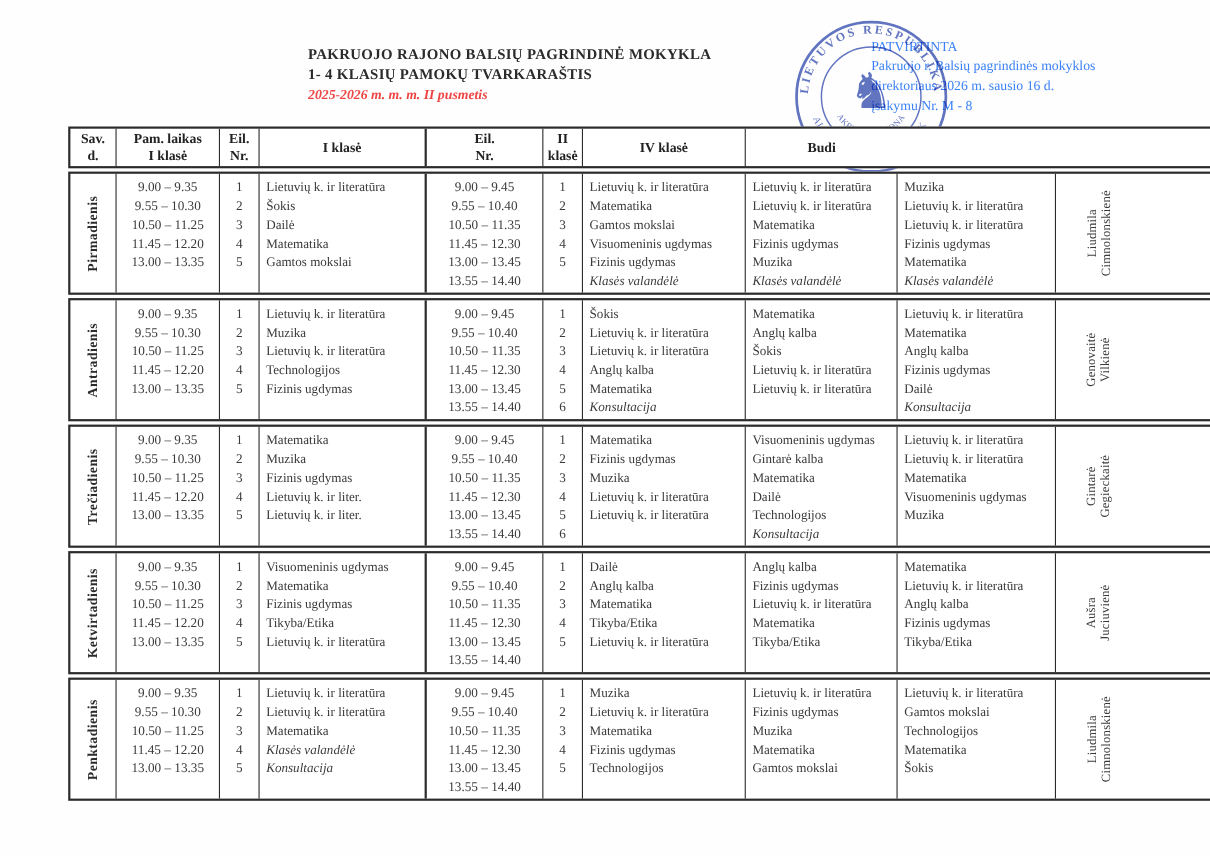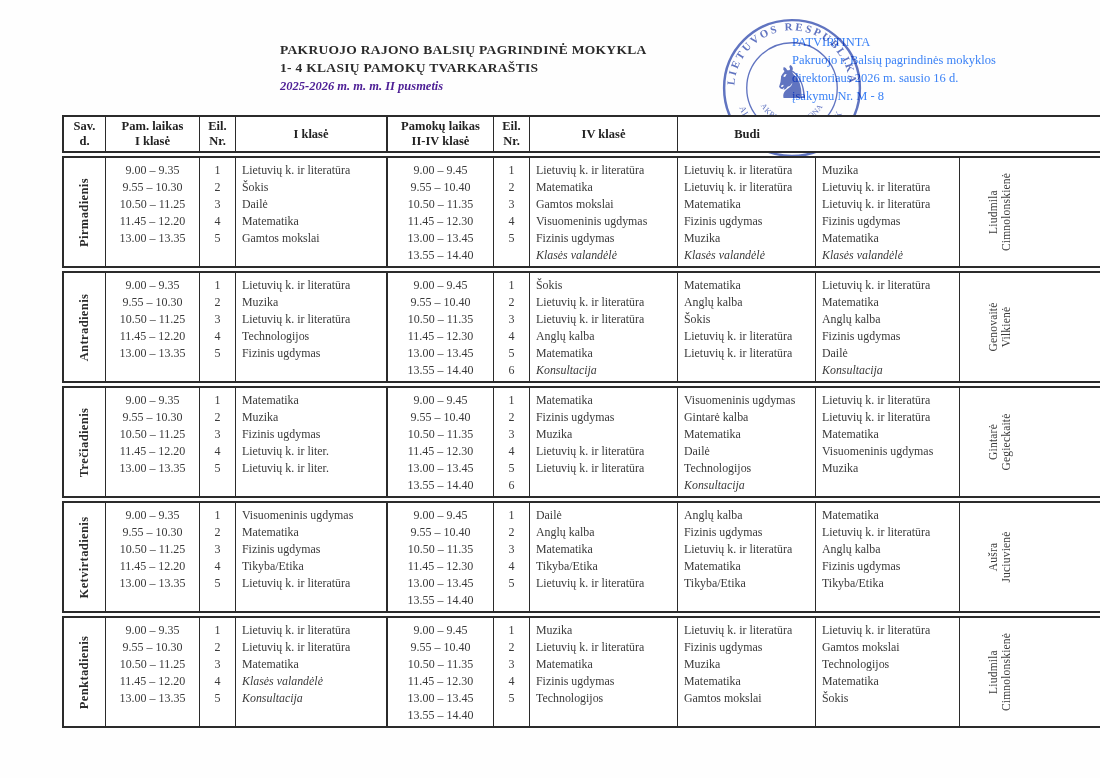--- a/index.html
+++ b/index.html
@@ -3,21 +3,21 @@
 <meta charset="utf-8">
 <style>
   html,body{margin:0;padding:0}
   body{
     width:1100px;height:778px;position:relative;background:#fefefe;
     font-family:"Liberation Serif","DejaVu Serif",serif;overflow:hidden;
   }
   
   .titles{position:absolute;left:280px;top:41px;width:540px;text-align:left}
   .t1,.t2{font-weight:bold;font-size:13.5px;color:#2b2b2b;letter-spacing:.3px;line-height:18px}
-  .t3{font-style:italic;font-weight:bold;font-size:12.5px;color:#4c1d95;margin-top:2px}
+  .t3{font-style:italic;font-weight:bold;font-size:12.5px;color:#ef4444;margin-top:2px}
   .approval{position:absolute;left:792px;top:33px;font-size:12.5px;color:#3b82f6;line-height:1.45}
   .stamp{position:absolute;left:720px;top:16px;width:144px;height:144px;opacity:.82;mix-blend-mode:multiply}
   
   .timetable{position:absolute;left:62px;top:115px;width:1096px}
   .thead,.day-row{
     display:grid;
     grid-template-columns:42px 94px 36px 152px 106px 36px 148px 138px 144px 80px;
     border:2px solid #2b2b2b;background:#fff;box-sizing:border-box;
   }
   .thead{height:38px;margin-bottom:3px}
@@ -77,24 +77,23 @@
 
 <div class="timetable">
   <div class="thead">
     <div class="cell h">Sav.
 d.</div>
     <div class="cell h">Pam. laikas
 I klasė</div>
     <div class="cell h">Eil.
 Nr.</div>
     <div class="cell h thick">I klasė</div>
-    <div class="cell h">Pamokų laikas
-II-IV klasė</div>
     <div class="cell h">Eil.
 Nr.</div>
+    <div class="cell h">II klasė</div>
     <div class="cell h">IV klasė</div>
     <div class="cell h">Budi</div>
   </div>
   <div>
       <div class="day-row">
         <div class="cell c-day">
           <div class="vtext">Pirmadienis</div>
         </div>
         <div class="cell c-times">
           <div class="ln">9.00 – 9.35</div>

